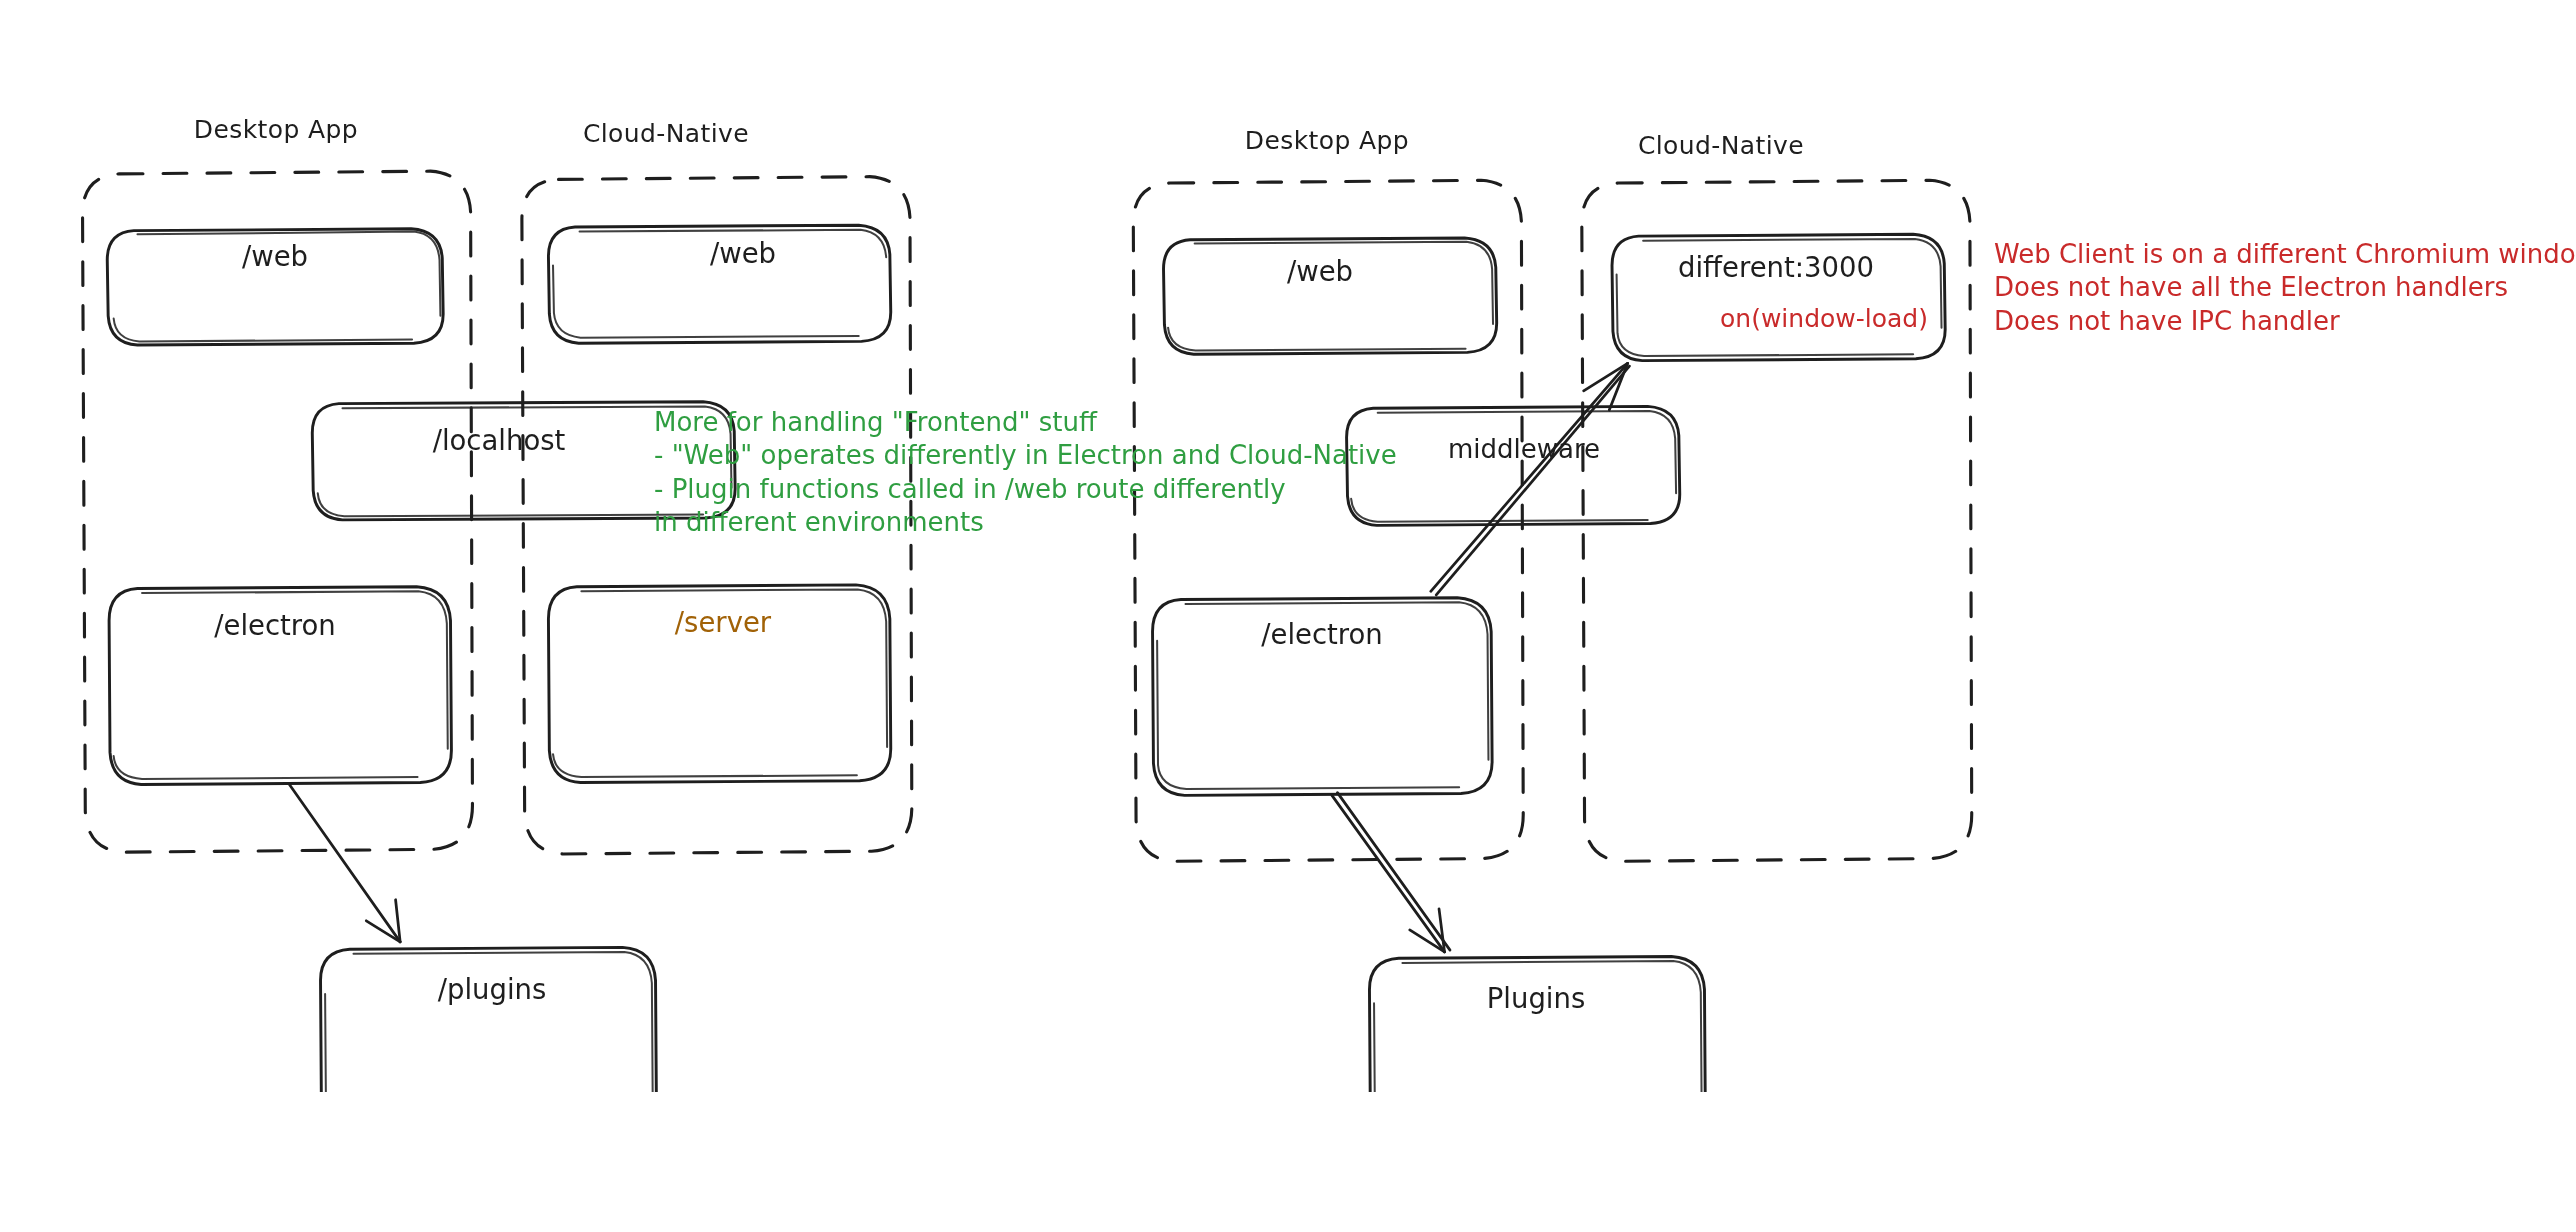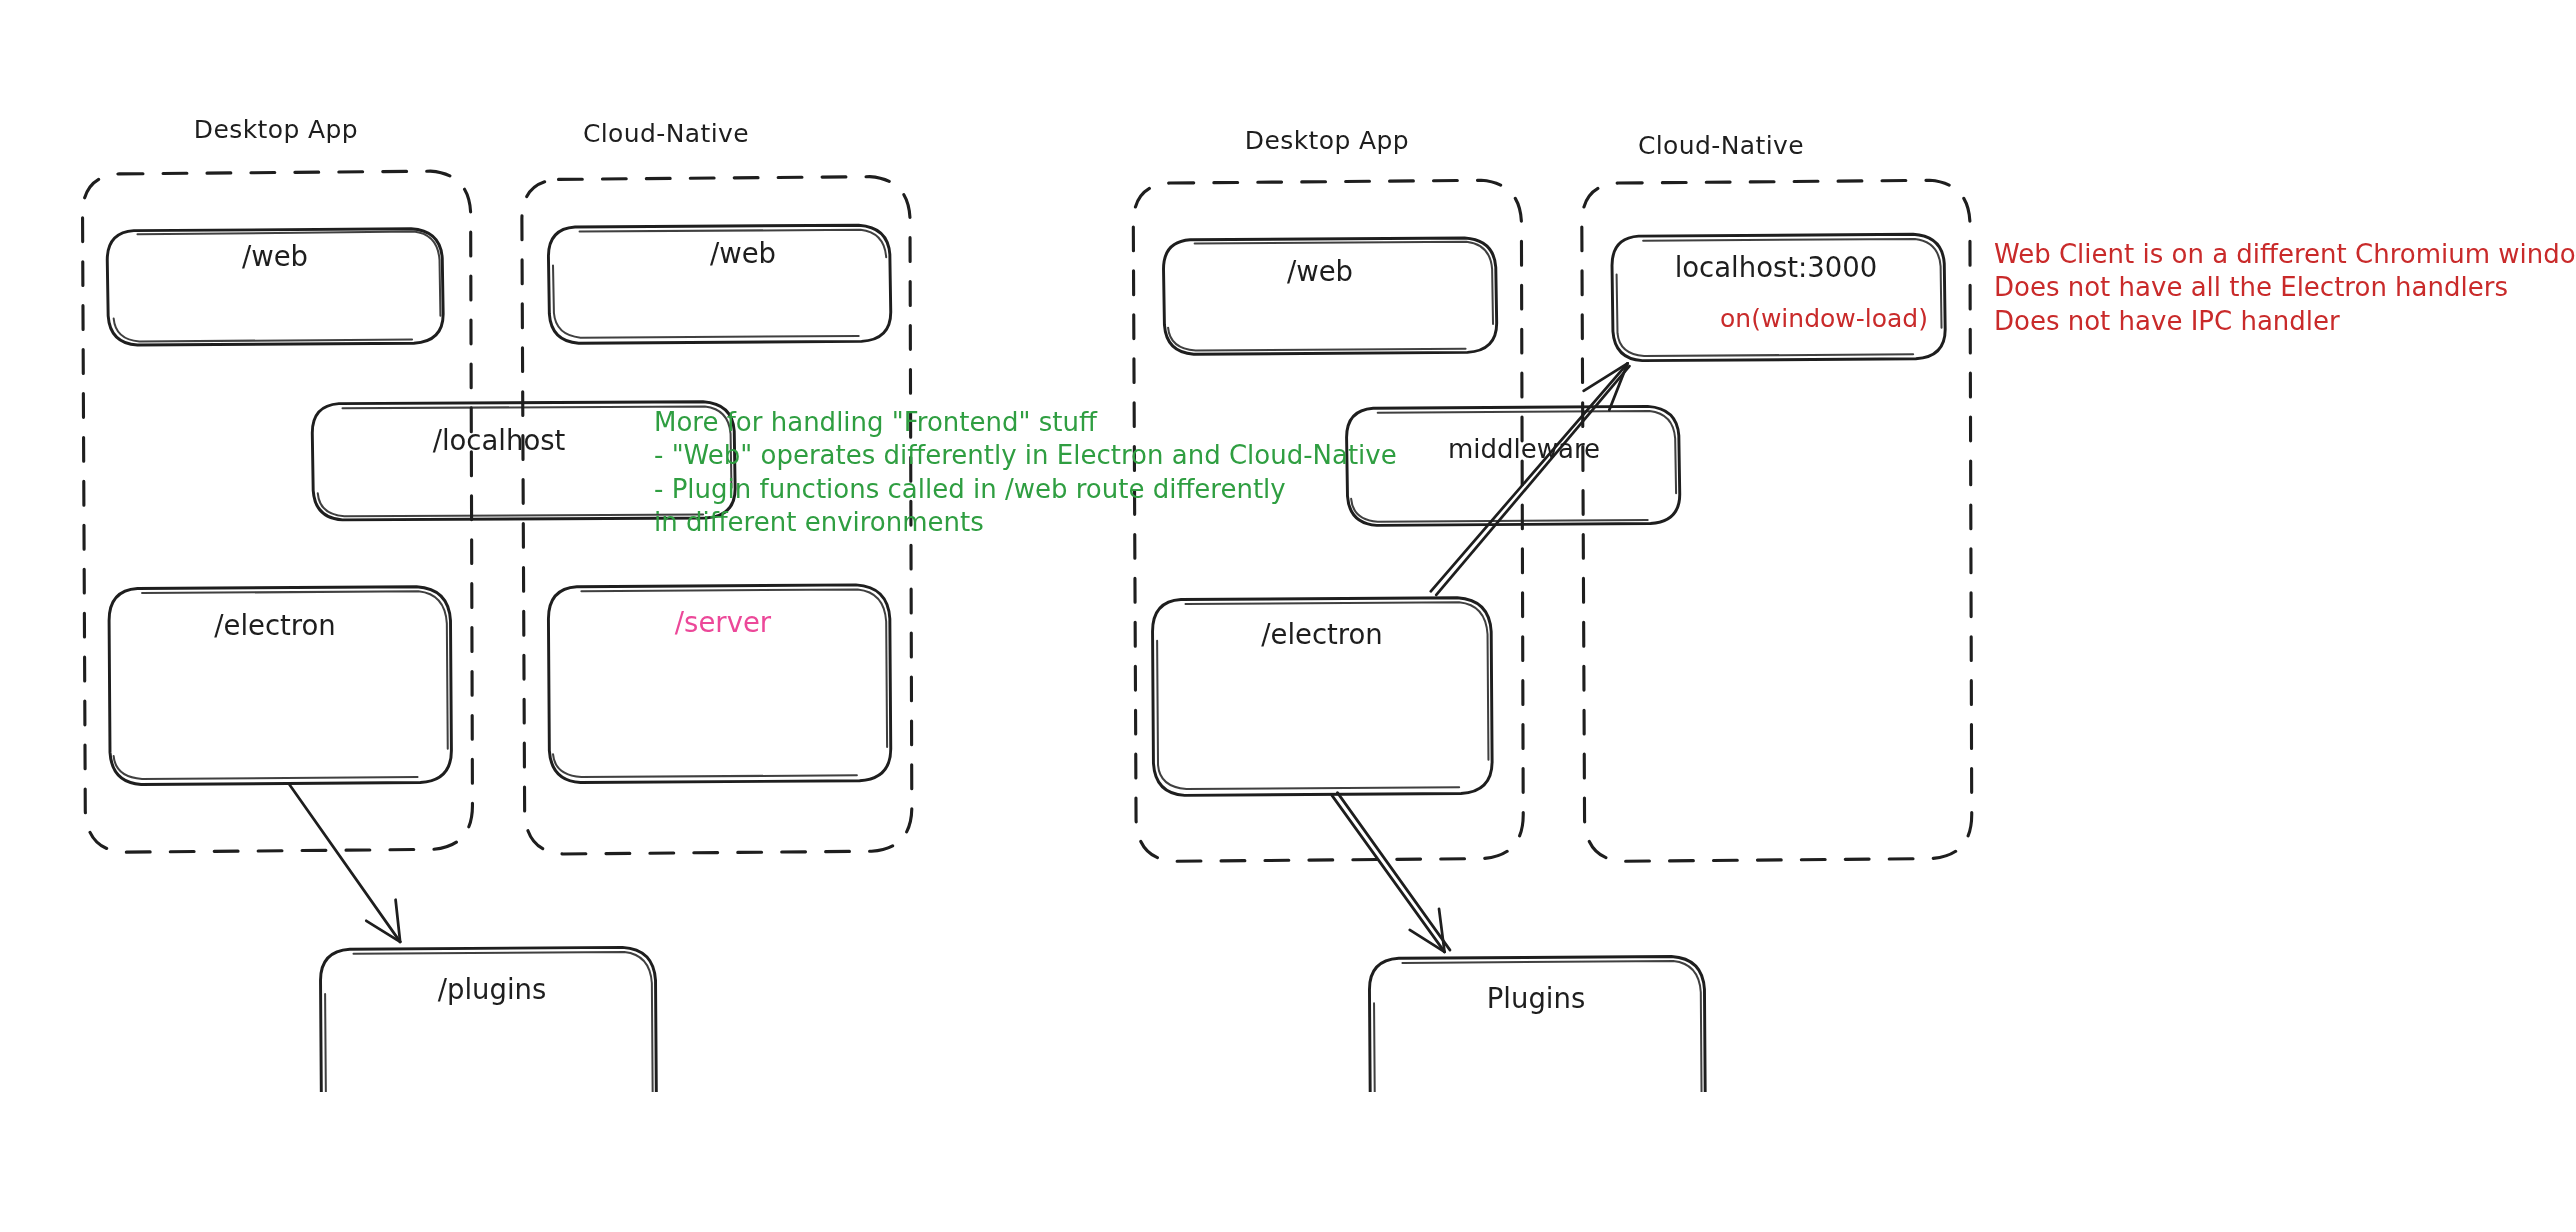--- a/index.html
+++ b/index.html
@@ -53,21 +53,21 @@
     white-space: pre;
   }
   .note.green { color: #2f9e41; }
   .note.red   { color: #c92a2a; }
   .sub-red {
     color: #c92a2a;
     font-size: 25px;
     transform: translateX(-50%);
     text-align: right;
   }
-  .red-text { color: #ec4899; }
+  .red-text { color: #a16207; }
 </style>
 </head>
 <body>
 
 <div id="canvas">
 
   <svg id="sketch" viewBox="0 0 2814 1346" xmlns="http://www.w3.org/2000/svg">
     <defs>
       <style>
         .dash  { fill:none; stroke:#1e1e1e; stroke-width:3.4; stroke-linecap:round;
@@ -198,21 +198,21 @@
   <div class="lbl note green" style="left:654px; top:406px;">More for handling "Frontend" stuff
 - "Web" operates differently in Electron and Cloud-Native
 - Plugin functions called in /web route differently
 in different environments</div>
 
   <div class="lbl group-title" style="left:1327px; top:128px;">Desktop App</div>
   <div class="lbl group-title" style="left:1721px; top:133px;">Cloud-Native</div>
 
   <div class="lbl node-label" style="left:1320px; top:258px;">/web</div>
 
-  <div class="lbl node-label" style="left:1776px; top:254px;">localhost:3000</div>
+  <div class="lbl node-label" style="left:1776px; top:254px;">different:3000</div>
   <div class="lbl sub-red" style="left:1824px; top:306px;">on(window-load)</div>
 
   <div class="lbl node-label small" style="left:1524px; top:436px;">middleware</div>
   <div class="lbl node-label" style="left:1322px; top:621px;">/electron</div>
   <div class="lbl node-label" style="left:1536px; top:985px;">Plugins</div>
 
   <div class="lbl note red" style="left:1994px; top:238px;">Web Client is on a different Chromium window
 Does not have all the Electron handlers
 Does not have IPC handler</div>
 

